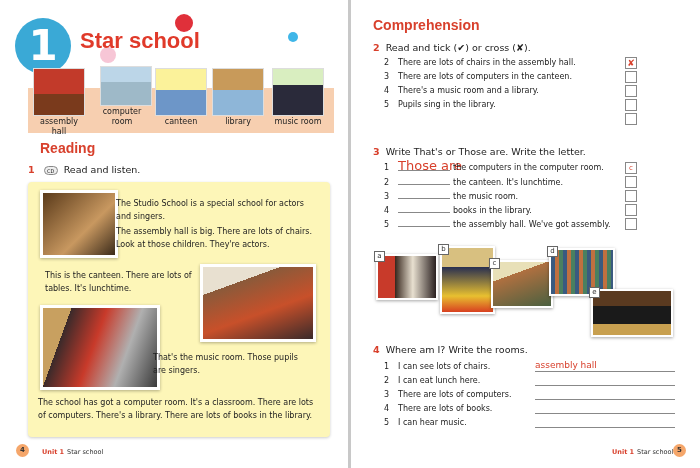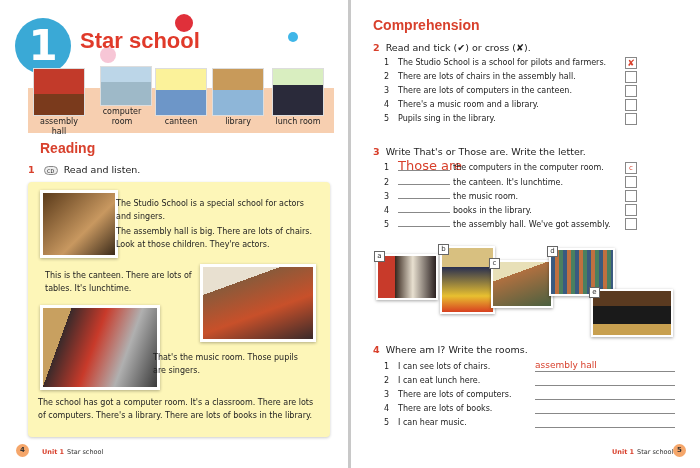--- a/index.html
+++ b/index.html
@@ -60,21 +60,21 @@
   <div class="vocab" style="left:155px;">
     <div class="pic" style="background:linear-gradient(#fbf29a 0 45%,#6d96c8 45%);"></div>
     <div class="lbl">canteen</div>
   </div>
   <div class="vocab" style="left:212px;">
     <div class="pic" style="background:linear-gradient(#c89a5a 0 45%,#8eb6d8 45%);"></div>
     <div class="lbl">library</div>
   </div>
   <div class="vocab" style="left:272px;">
     <div class="pic" style="background:linear-gradient(#d9eec0 0 35%,#2a2a3a 35%);"></div>
-    <div class="lbl">lunch room</div>
+    <div class="lbl">music room</div>
   </div>
 
   <div class="section-h" style="left:40px;top:140px;">Reading</div>
   <div class="task" style="left:28px;top:164px;">
     <span class="num">1</span>
     <span class="cd-icon">CD</span>
     <span>Read and listen.</span>
   </div>
 
   <div class="reading-box"></div>
@@ -98,21 +98,20 @@
 <div class="spine"></div>
 
 <div class="page right"></div>
 
 <div class="section-h" style="left:373px;top:17px;">Comprehension</div>
 
 <div class="task" style="left:373px;top:42px;">
   <span class="num">2</span><span>Read and tick (✔) or cross (✘).</span>
 </div>
 <div class="qlist" style="top:56px;">
-  <div class="qrow"><span class="n">1</span><span>The Studio School is a school for pilots and farmers.</span></div>
   <div class="qrow"><span class="n">2</span><span>There are lots of chairs in the assembly hall.</span></div>
   <div class="qrow"><span class="n">3</span><span>There are lots of computers in the canteen.</span></div>
   <div class="qrow"><span class="n">4</span><span>There's a music room and a library.</span></div>
   <div class="qrow"><span class="n">5</span><span>Pupils sing in the library.</span></div>
 </div>
 <div class="box" style="top:57px;">✘</div>
 <div class="box" style="top:71px;"></div>
 <div class="box" style="top:85px;"></div>
 <div class="box" style="top:99px;"></div>
 <div class="box" style="top:113px;"></div>

